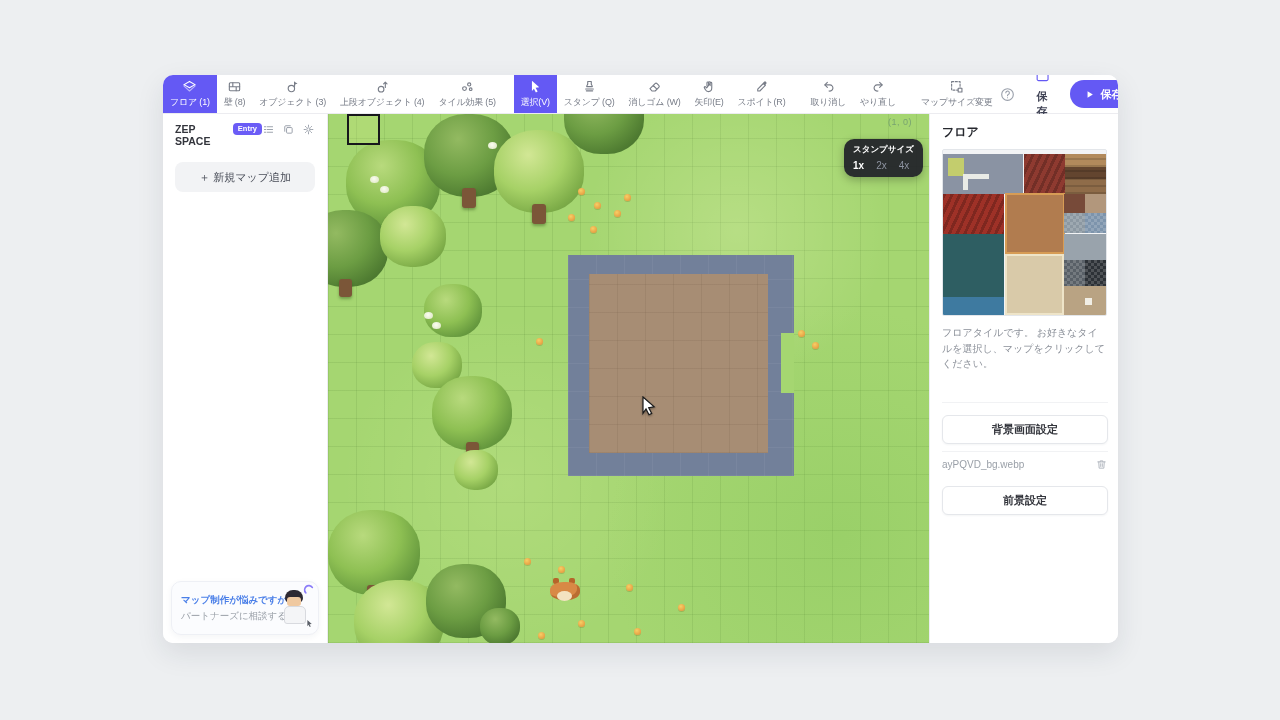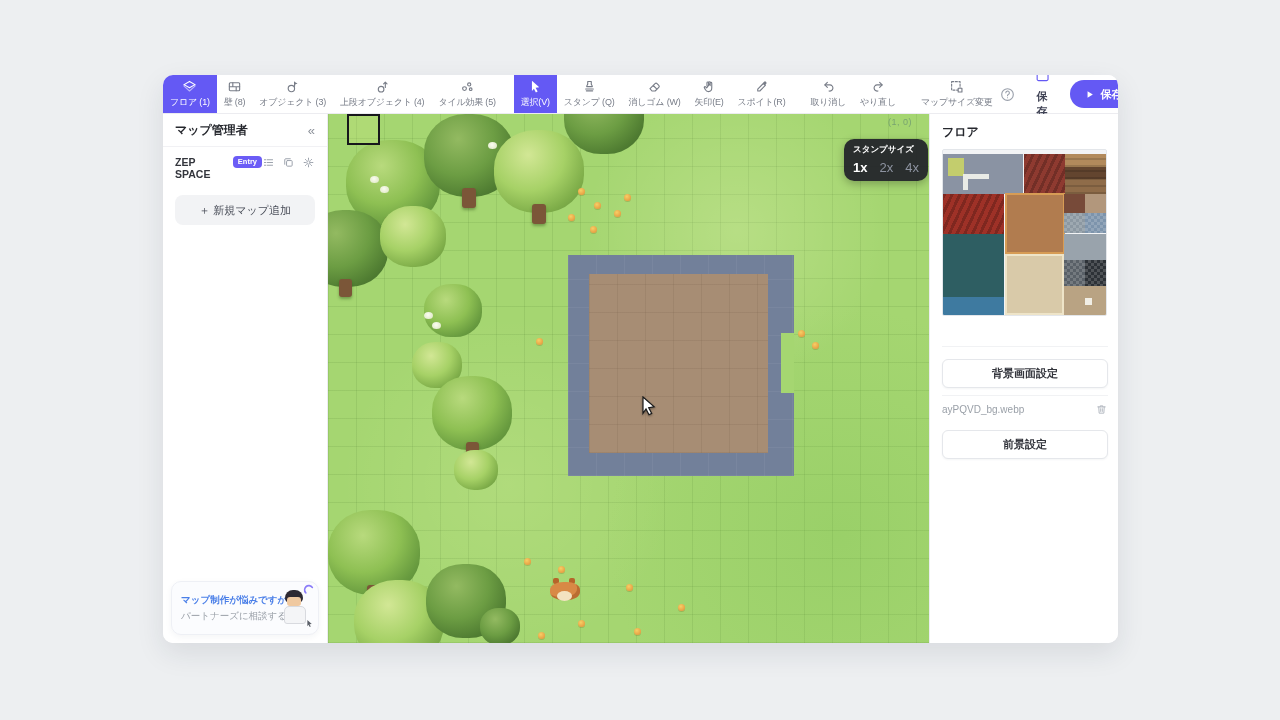--- a/index.html
+++ b/index.html
@@ -84,21 +84,21 @@
       repeating-linear-gradient(90deg, rgba(80,60,40,.10) 0 1px, transparent 1px 28px);}
   .bdoor{position:absolute;background:#a5d671;}
   .tilecursor{position:absolute;border:2px solid #17171c;background:rgba(220,240,140,.18);}
   .pointer{position:absolute;width:15px;height:21px;color:#fff;filter:drop-shadow(0 1px 1px rgba(0,0,0,.35));}
   .pointer svg{width:15px;height:21px;display:block;}
   .coords{position:absolute;font-size:9px;color:rgba(45,80,110,.38);letter-spacing:.5px;}
   .stamp-tip{position:absolute;background:rgba(32,32,40,.92);border-radius:10px;padding:5px 9px 6px;color:#fff;
     box-shadow:0 3px 8px rgba(0,0,0,.25);}
   .stamp-tip .tip-title{font-size:8.5px;font-weight:bold;white-space:nowrap;}
   .tip-sizes{display:flex;gap:12px;margin-top:4px;}
-  .tip-sizes span{font-size:13px;color:#8d93a0;cursor:pointer;}
+  .tip-sizes span{font-size:10px;color:#8d93a0;cursor:pointer;}
   .tip-sizes span.on{color:#fff;font-weight:bold;}
   
   .rightpanel{flex:1;background:#fff;border-left:1px solid #ececf0;padding:10px 12px;overflow:hidden;}
   .rp-title{font-size:12px;font-weight:bold;color:#26282e;}
   .palette{position:relative;width:163px;height:165px;margin-top:8px;background:#f2f3f5;
     border:1px solid #e3e6ea;border-radius:2px;overflow:hidden;}
   .ptile{position:absolute;cursor:pointer;}
   .pat-zig{background-image:repeating-linear-gradient(115deg, rgba(0,0,0,.20) 0 3px, transparent 3px 7px);}
   .pat-check{background-image:repeating-conic-gradient(rgba(255,255,255,.16) 0 25%, transparent 0 50%);background-size:6px 6px;}
   .pat-wood{background-image:repeating-linear-gradient(0deg, rgba(0,0,0,.14) 0 2px, transparent 2px 7px);}
@@ -266,24 +266,20 @@
               </svg>
             </span>
           <span>保存しプレイ</span>
         </button>
       </div>
     </div>
 
     <div class="main">
 
       <aside class="sidebar">
-        <div class="sb-head">
-          <span class="sb-title">マップ管理者</span>
-          <button class="collapse">«</button>
-        </div>
         <div class="sb-space">
           <span class="space-name">ZEP SPACE</span>
           <span class="space-badge">Entry</span>
           <span class="sb-space-icons">
             <button class="iconbtn">
                 <span class="svgic">
                   <svg viewBox="0 0 16 16">
                     <path d="M3 4.6h1.6M3 8h1.6M3 11.4h1.6M6.4 4.6H13M6.4 8H13M6.4 11.4H13"></path>
                   </svg>
                 </span>
@@ -424,20 +420,21 @@
             <div class="ptile pat-check" style="left: 142px; top: 63px; width: 21px; height: 20px; background-color: rgb(125, 148, 172);"></div>
             <div class="ptile" style="left: 0px; top: 84px; width: 61px; height: 63px; background-color: rgb(46, 94, 98);"></div>
             <div class="ptile" style="left: 0px; top: 147px; width: 61px; height: 18px; background-color: rgb(62, 122, 160);"></div>
             <div class="ptile" style="left: 62px; top: 104px; width: 59px; height: 61px; background-color: rgb(217, 202, 169); box-shadow: rgb(238, 228, 200) 0px 0px 0px 2px inset;"></div>
             <div class="ptile" style="left: 121px; top: 84px; width: 42px; height: 26px; background-color: rgb(153, 163, 172);"></div>
             <div class="ptile pat-check" style="left: 121px; top: 110px; width: 21px; height: 26px; background-color: rgb(89, 96, 103);"></div>
             <div class="ptile pat-check" style="left: 142px; top: 110px; width: 21px; height: 26px; background-color: rgb(45, 50, 55);"></div>
             <div class="ptile" style="left: 121px; top: 136px; width: 42px; height: 29px; background-color: rgb(185, 163, 131);"></div>
             <div class="ptile" style="left: 142px; top: 148px; width: 7px; height: 7px; background-color: rgb(241, 238, 229);"></div>
           </div>
+        <div class="rp-caption">フロアタイルです。 お好きなタイルを選択し、マップをクリックしてください。</div>
         <hr class="rp-div div1">
         <button class="rp-btn bg-btn">背景画面設定</button>
         <hr class="rp-div div2">
         <div class="file-row">
           <span class="file-name">ayPQVD_bg.webp</span>
           <button class="iconbtn">
               <span class="svgic">
                 <svg viewBox="0 0 16 16">
                   <path d="M3.4 4.8h9.2M6.4 4.8V3.5h3.2v1.3M4.6 4.8l.5 7.7h5.8l.5-7.7"></path>
                   <path d="M7 7v3.4M9 7v3.4"></path>

